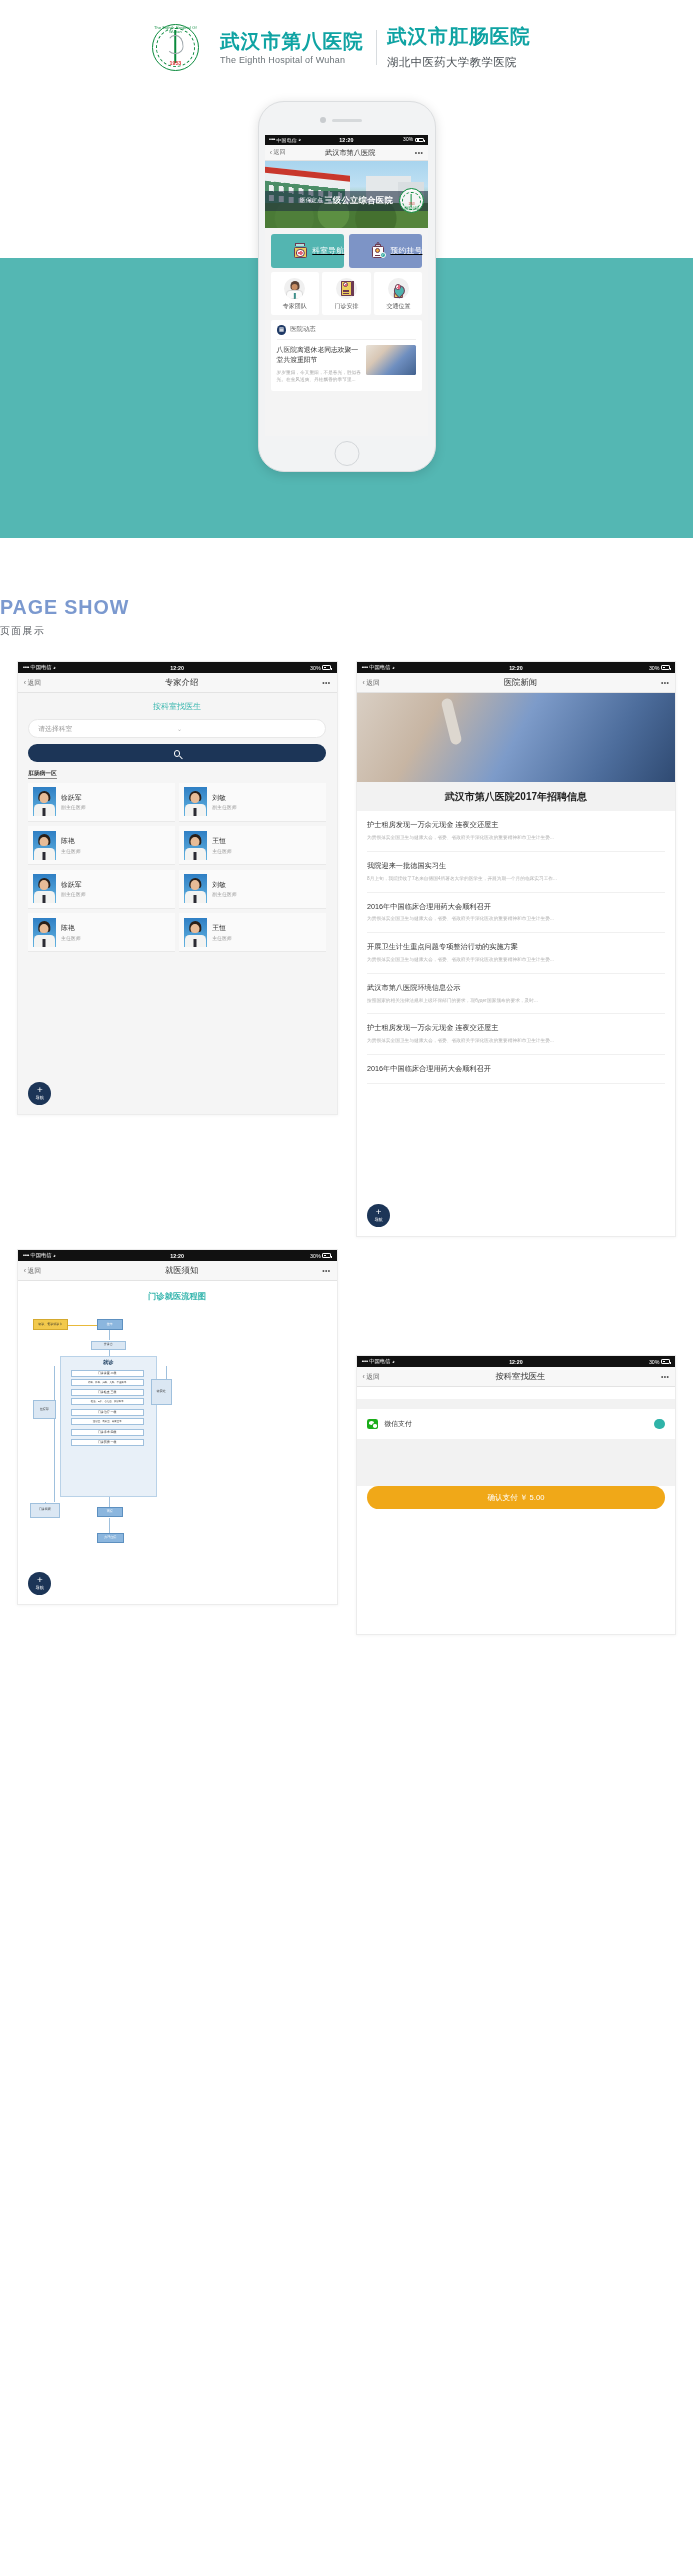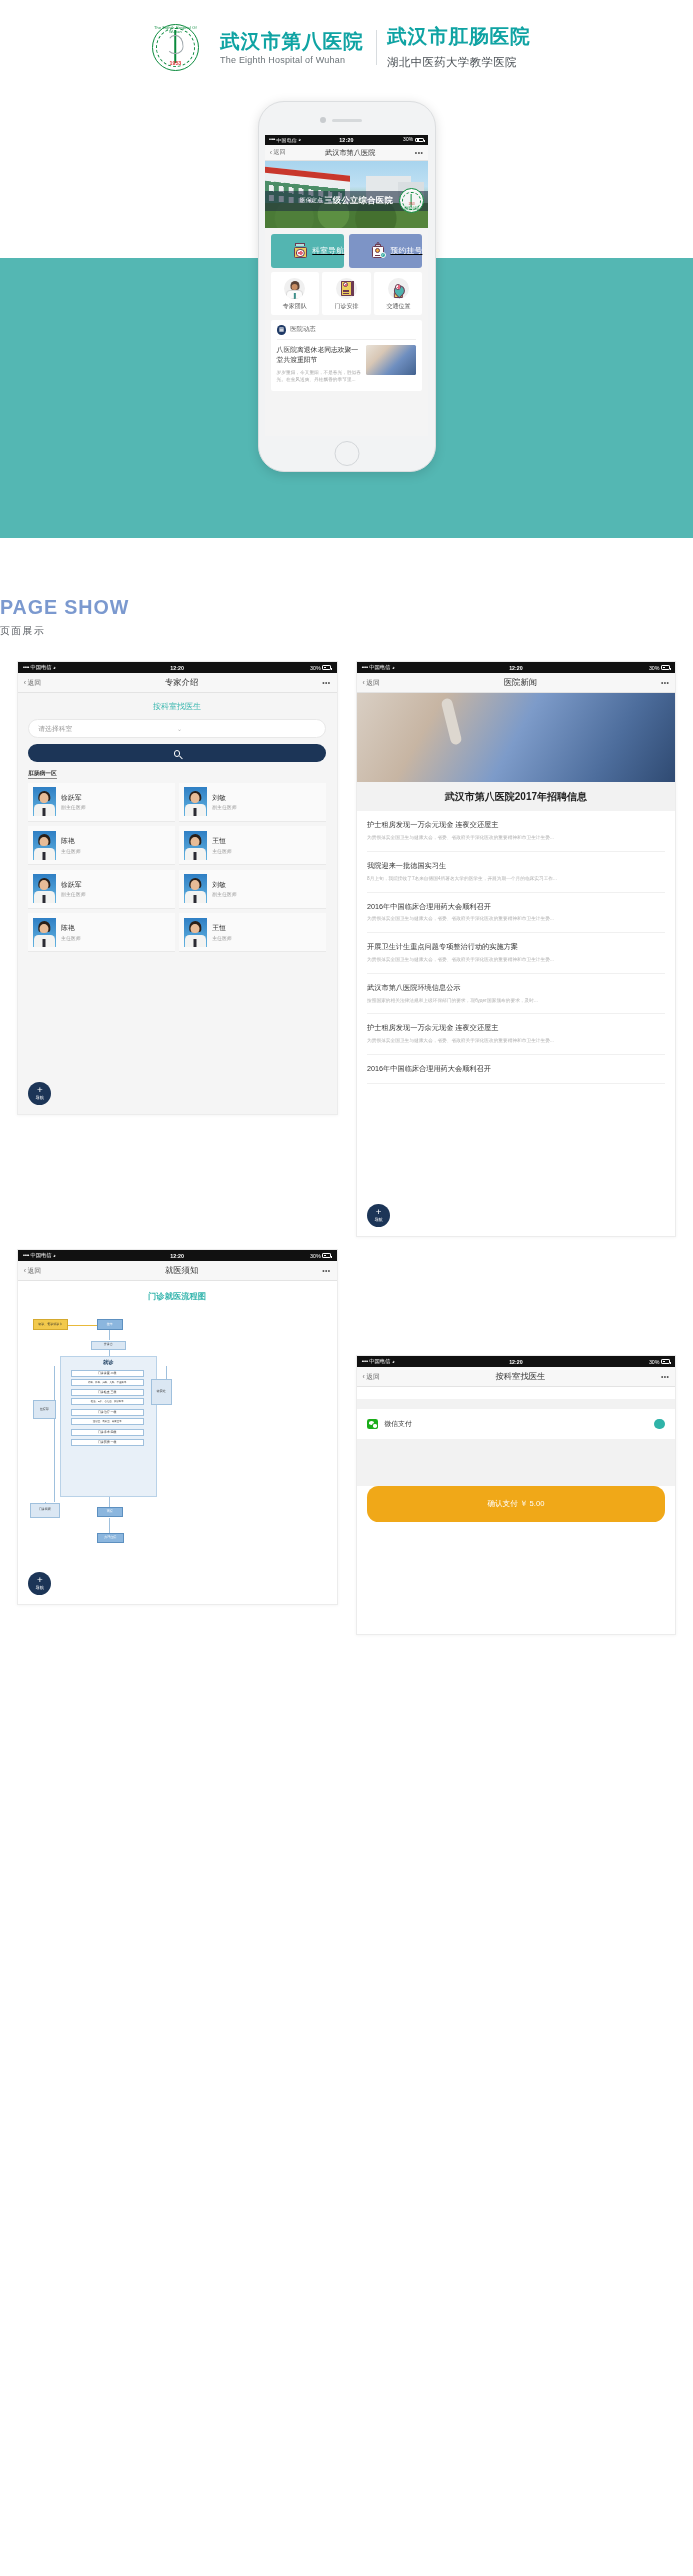--- a/index.html
+++ b/index.html
@@ -216,21 +216,21 @@
   .pay-desc{ font-size:6.8px; color:#444; margin-top:4.5px; }
   .pay-meta{ margin-top:12px; font-size:5.7px; color:#b3b3b3; line-height:1.85; }
   .pay-gap{ height:9.8px; background:#f2f2f2; margin-top:12px; }
   .pay-method{ background:#fff; display:flex; align-items:center; padding:9.8px 10.6px; }
   .wx-ic{ width:10.6px; height:10.6px; border-radius:2.3px; background:#1aad19; position:relative; flex:0 0 auto; }
   .wx-ic::before{ content:""; position:absolute; left:1.9px; top:2.7px; width:5.3px; height:3.8px; background:#fff; border-radius:50%; }
   .wx-ic::after{ content:""; position:absolute; left:4.5px; top:4.5px; width:4.5px; height:3.4px; background:#fff; border-radius:50%; border:0.6px solid #1aad19; }
   .wx-label{ flex:1; font-size:6.8px; color:#333; margin-left:6.8px; }
   .radio-on{ width:10.6px; height:10.6px; border-radius:50%; background:#2fb3a8; }
   .pay-gap2{ height:47px; background:#f2f2f2; }
-  .pay-btn{ margin:0 10.6px; height:36px; background:#f0a818; border-radius:11.4px; color:#fff;
+  .pay-btn{ margin:0 10.6px; height:23px; background:#f0a818; border-radius:11.4px; color:#fff;
             display:flex; align-items:center; justify-content:center; font-size:7.6px; }
   .pay-tail{ height:19.7px; background:#fff; }
 </style>
 </head>
 <body>
 
 <div class="site-header">
   <div class="logo-wrap">
     <div class="logo-mark">
       <div class="logo-ring"></div>

